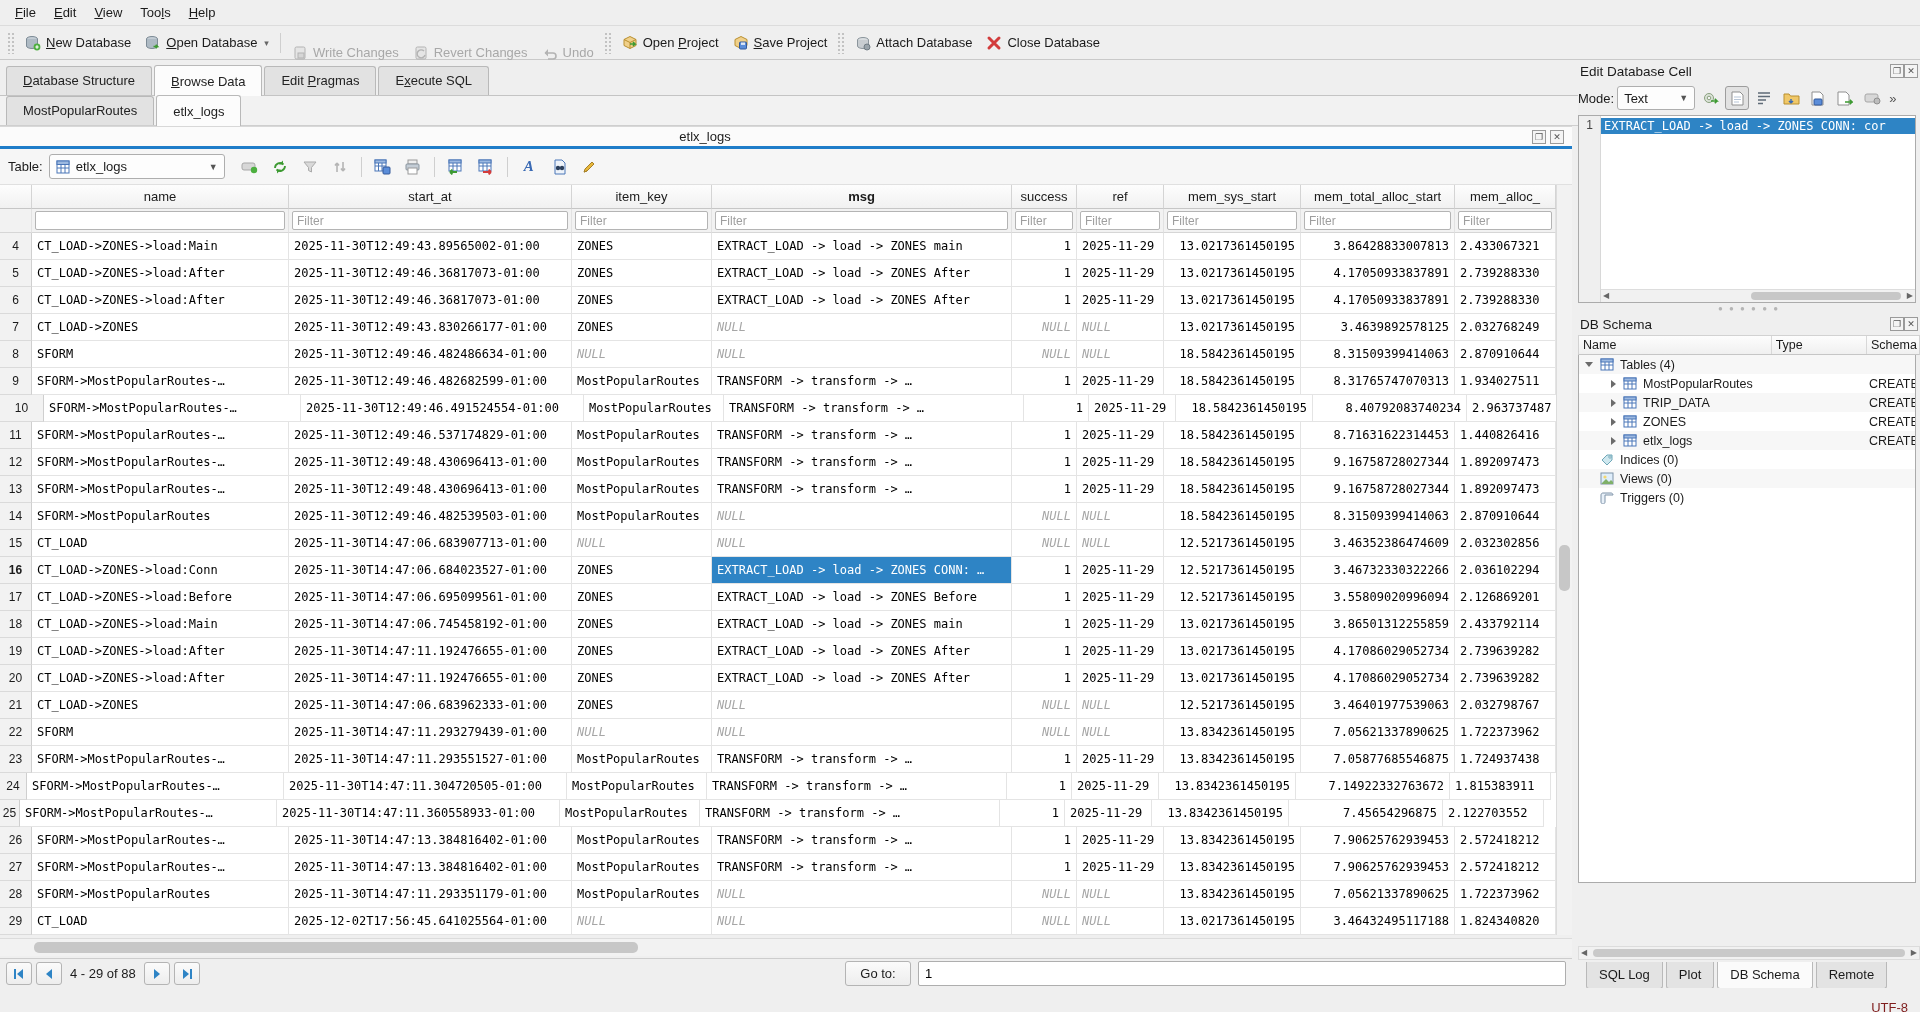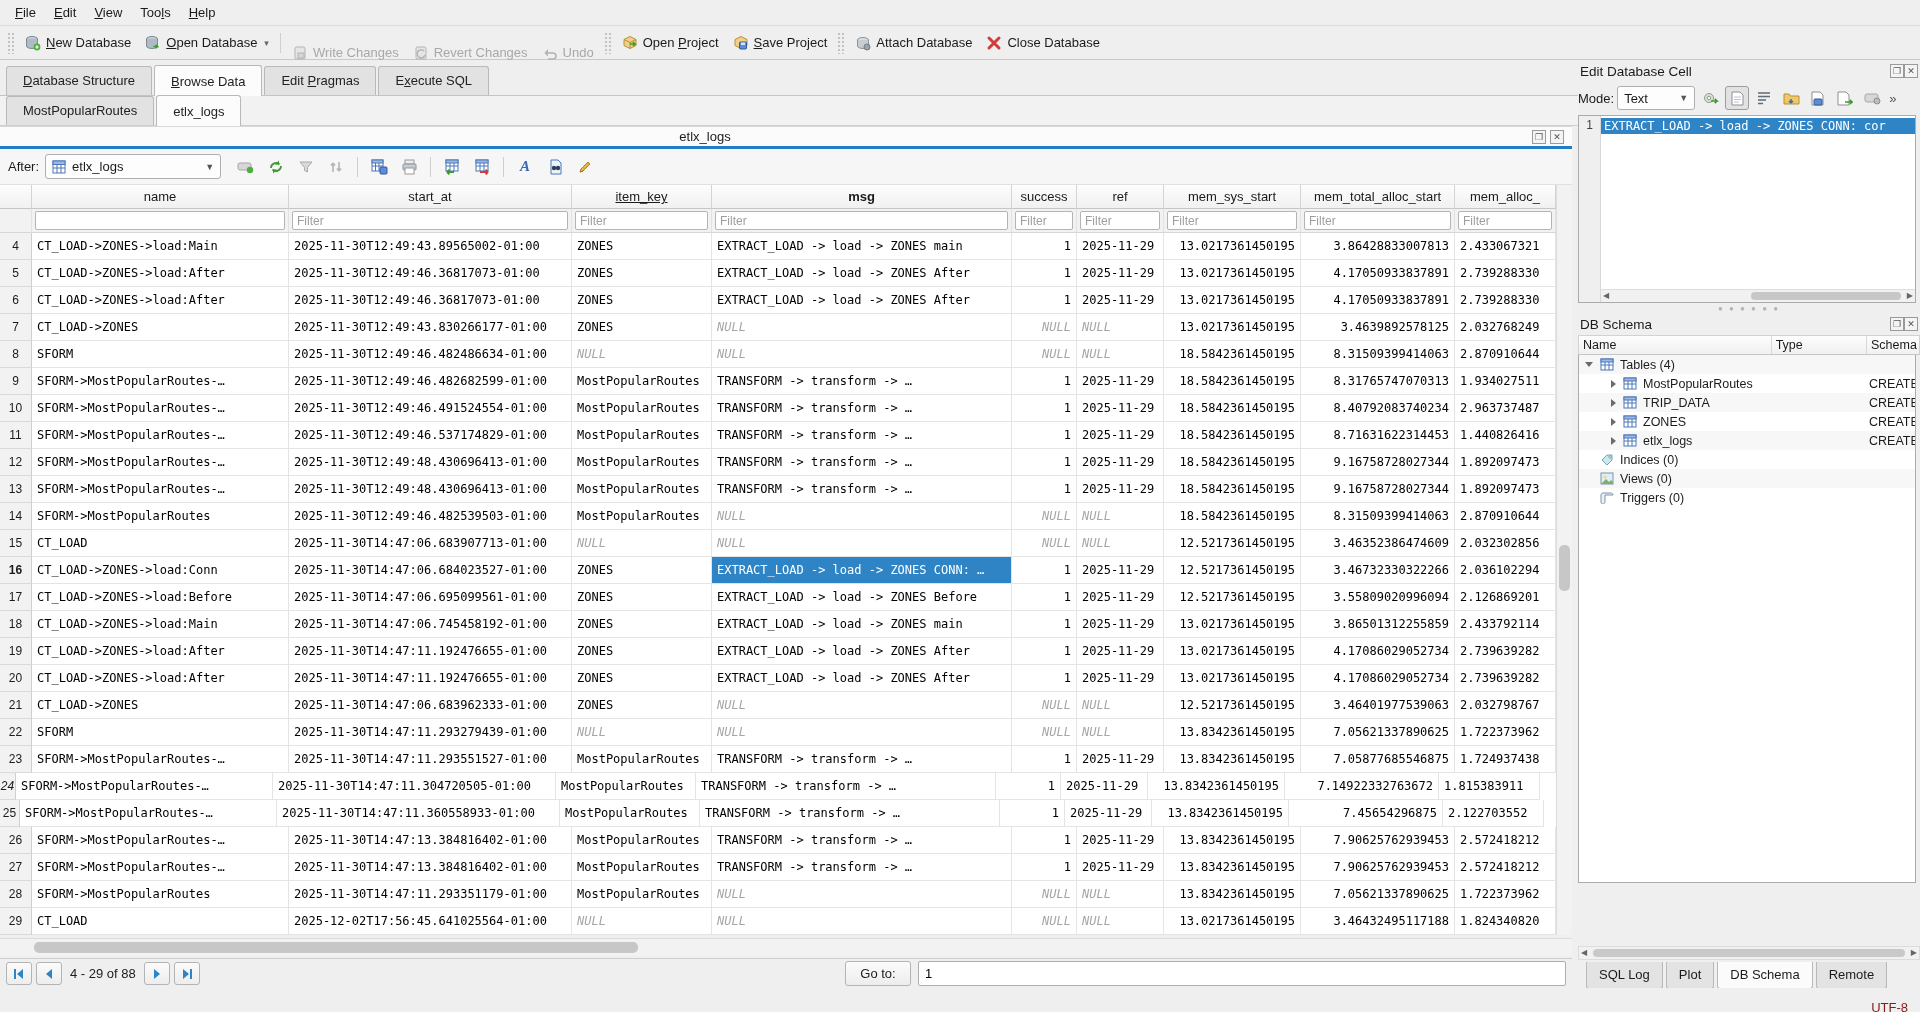--- a/index.html
+++ b/index.html
@@ -267,21 +267,21 @@
 <div class="mdi-title">
   <div class="t">etlx_logs</div>
   <div class="win-icons">
     <div class="win-ic">❐</div>
     <div class="win-ic">✕</div>
   </div>
 </div>
 <div class="blue-line"></div>
 
 <div class="btoolbar">
-  <span>After:</span>
+  <span>Table:</span>
   <div class="combo">
     <span>
         <svg class="ic" width="14" height="14">
           <rect x="1" y="1" width="12" height="12" fill="#fff" stroke="#4a76b8"></rect>
           <rect x="1" y="1" width="12" height="3.5" fill="#9db9e0" stroke="#4a76b8"></rect>
           <path d="M1 8h12M5 4.5v8.5M9 4.5v8.5" stroke="#4a76b8"></path>
         </svg>
       </span>
     <span>etlx_logs</span>
     <span class="arr">▼</span>
@@ -364,21 +364,21 @@
       </div>
   </div>
 
 </div>
 
 <div class="grid" id="grid">
     <div class="grow">
       <div class="hcell" style="width: 32px;"></div>
       <div class="hcell" style="width: 257px;">name</div>
       <div class="hcell" style="width: 283px;">start_at</div>
-      <div class="hcell" style="width: 140px; text-decoration: underline;">item_key</div>
+      <div class="hcell" style="width: 140px;">item_key</div>
       <div class="hcell" style="width: 300px; font-weight: bold;">msg</div>
       <div class="hcell" style="width: 65px;">success</div>
       <div class="hcell" style="width: 87px;">ref</div>
       <div class="hcell" style="width: 137px;">mem_sys_start</div>
       <div class="hcell" style="width: 154px;">mem_total_alloc_start</div>
       <div class="hcell" style="width: 101px;">mem_alloc_</div>
     </div>
     <div class="grow">
       <div class="fcell" style="width: 32px; padding: 0px;"></div>
       <div class="fcell" style="width: 257px;"><input placeholder="" style=""></div>
@@ -457,21 +457,21 @@
       <div class="dcell" style="width: 283px;">2025-11-30T12:49:46.482682599-01:00</div>
       <div class="dcell" style="width: 140px;">MostPopularRoutes</div>
       <div class="dcell" style="width: 300px;">TRANSFORM -&gt; transform -&gt; …</div>
       <div class="dcell r" style="width: 65px;">1</div>
       <div class="dcell" style="width: 87px;">2025-11-29</div>
       <div class="dcell r" style="width: 137px;">18.5842361450195</div>
       <div class="dcell r" style="width: 154px;">8.31765747070313</div>
       <div class="dcell" style="width: 101px;">1.934027511</div>
     </div>
     <div class="grow">
-      <div class="dcell ncell" style="width: 32px;">10</div>
+      <div class="dcell ncell" style="width: 44px;">10</div>
       <div class="dcell" style="width: 257px;">SFORM-&gt;MostPopularRoutes-…</div>
       <div class="dcell" style="width: 283px;">2025-11-30T12:49:46.491524554-01:00</div>
       <div class="dcell" style="width: 140px;">MostPopularRoutes</div>
       <div class="dcell" style="width: 300px;">TRANSFORM -&gt; transform -&gt; …</div>
       <div class="dcell r" style="width: 65px;">1</div>
       <div class="dcell" style="width: 87px;">2025-11-29</div>
       <div class="dcell r" style="width: 137px;">18.5842361450195</div>
       <div class="dcell r" style="width: 154px;">8.40792083740234</div>
       <div class="dcell" style="width: 101px;">2.963737487</div>
     </div>
@@ -625,21 +625,21 @@
       <div class="dcell" style="width: 283px;">2025-11-30T14:47:11.293551527-01:00</div>
       <div class="dcell" style="width: 140px;">MostPopularRoutes</div>
       <div class="dcell" style="width: 300px;">TRANSFORM -&gt; transform -&gt; …</div>
       <div class="dcell r" style="width: 65px;">1</div>
       <div class="dcell" style="width: 87px;">2025-11-29</div>
       <div class="dcell r" style="width: 137px;">13.8342361450195</div>
       <div class="dcell r" style="width: 154px;">7.05877685546875</div>
       <div class="dcell" style="width: 101px;">1.724937438</div>
     </div>
     <div class="grow">
-      <div class="dcell ncell" style="width: 16px; font-style: italic;">24</div>
+      <div class="dcell ncell" style="width: 27px;">24</div>
       <div class="dcell" style="width: 257px;">SFORM-&gt;MostPopularRoutes-…</div>
       <div class="dcell" style="width: 283px;">2025-11-30T14:47:11.304720505-01:00</div>
       <div class="dcell" style="width: 140px;">MostPopularRoutes</div>
       <div class="dcell" style="width: 300px;">TRANSFORM -&gt; transform -&gt; …</div>
       <div class="dcell r" style="width: 65px;">1</div>
       <div class="dcell" style="width: 87px;">2025-11-29</div>
       <div class="dcell r" style="width: 137px;">13.8342361450195</div>
       <div class="dcell r" style="width: 154px;">7.14922332763672</div>
       <div class="dcell" style="width: 101px;">1.815383911</div>
     </div>

